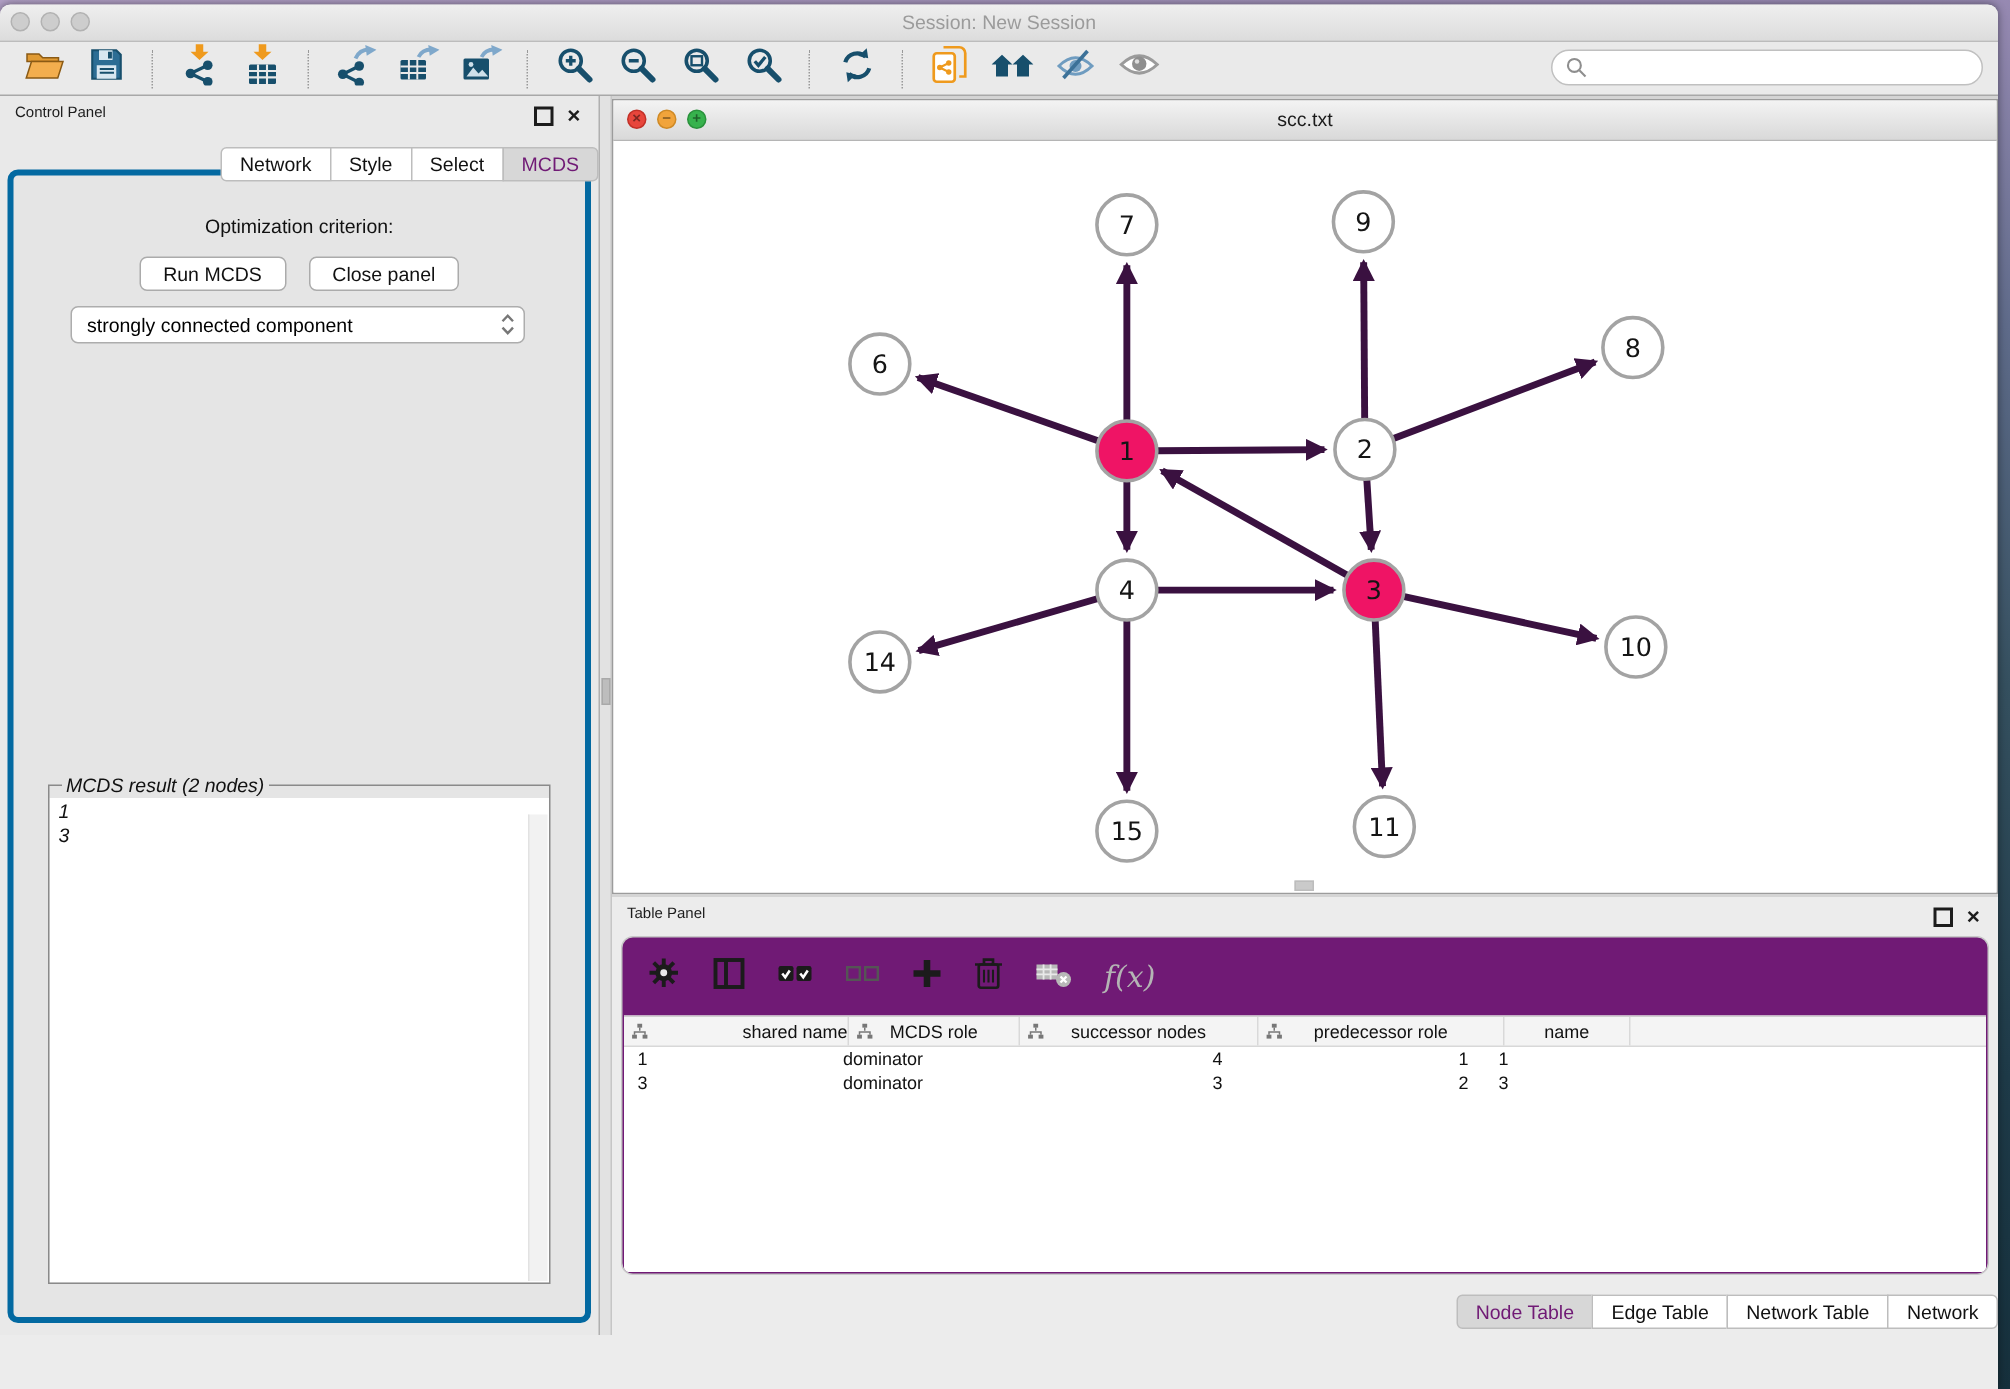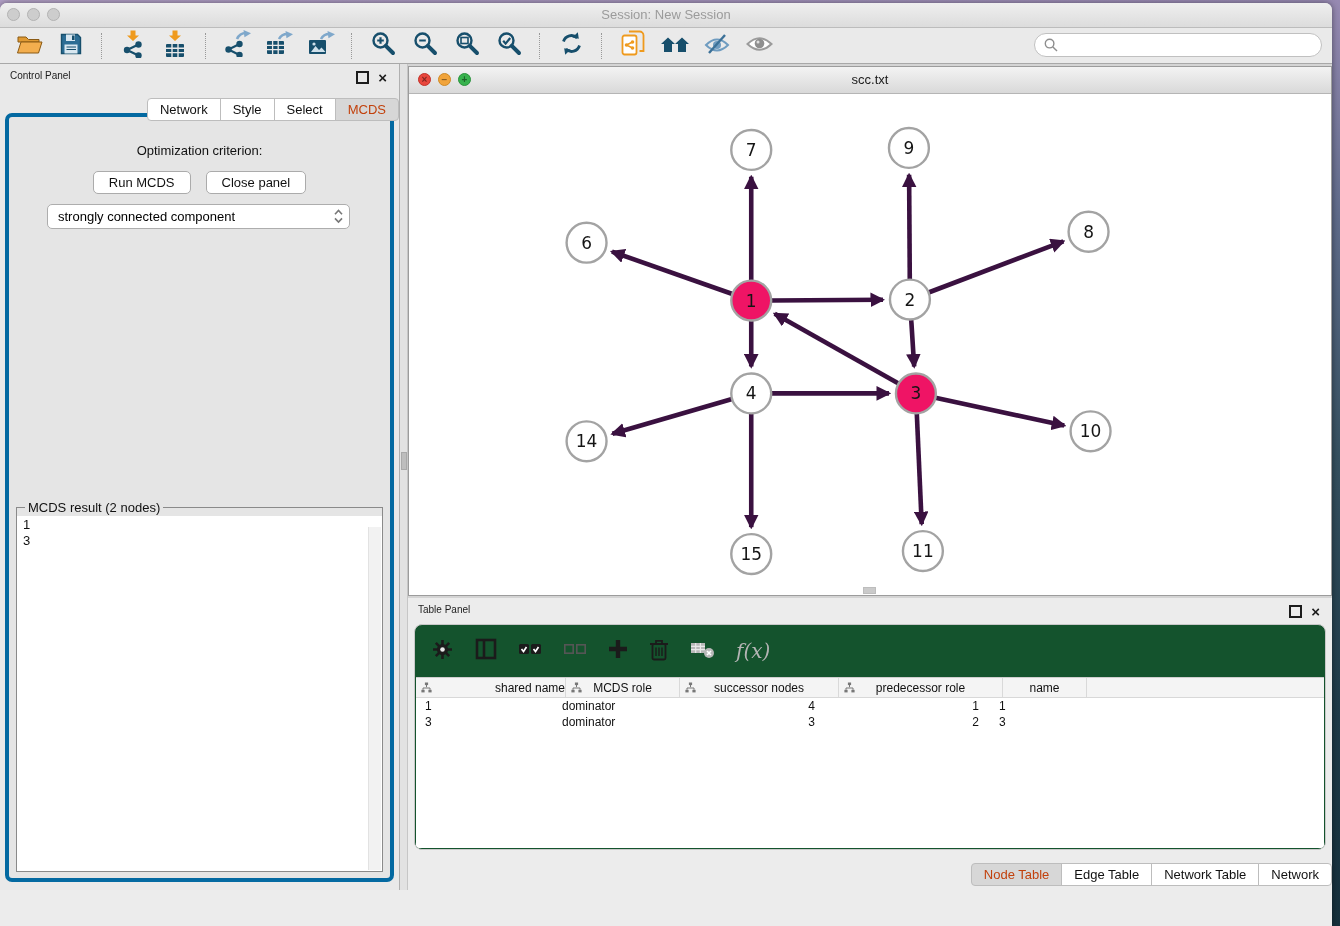--- a/index.html
+++ b/index.html
@@ -28,31 +28,31 @@
   #control-panel{width:400px;background:#e9e9e9;position:relative;border-right:1px solid #b0b0b0;box-sizing:border-box;}
   .panel-title{position:absolute;left:10px;top:6px;font-size:10px;color:#1c1c1c;}
   .win-btns{position:absolute;right:12px;top:7px;display:flex;gap:9px;align-items:center;}
   .float-icon{width:9px;height:9px;border:2px solid #1c1c1c;box-sizing:content-box;}
   .close-icon{font-weight:900;font-size:15px;line-height:13px;color:#1c1c1c;}
   .tabbar{display:flex;justify-content:flex-end;}
   #ctl-tabs{position:absolute;top:34px;left:0;right:0;z-index:2;}
   .tab{font-size:13px;padding:3px 12px;background:#fff;border:1px solid #bdbdbd;margin-left:-1px;color:#111;white-space:nowrap;}
   .tab:first-child{border-radius:4px 0 0 4px;}
   .tab:last-child{border-radius:0 4px 4px 0;}
-  .tab.selected{background:#d7d7d7;color:#c2410c;}
+  .tab.selected{background:#d7d7d7;color:#701a75;}
   #ctl-content{position:absolute;top:49px;left:5px;right:5px;bottom:8px;background:#e5e5e5;
     border:4px solid #0369a1;border-radius:7px;}
   #opt-label{text-align:center;margin-top:26px;font-size:13px;color:#111;}
   #dropdown{margin:10px 40px 0 38px;height:23px;background:#fff;border:1px solid #adadad;border-radius:5px;
     display:flex;align-items:center;font-size:13px;padding-left:10px;position:relative;}
   #dropdown .stepper{position:absolute;right:4px;top:2px;}
   #btn-row{display:flex;justify-content:center;gap:15px;margin-top:13px;}
   .btn{background:#fff;border:1px solid #ababab;border-radius:5px;font-size:13px;padding:3px 15px;color:#111;}
-  #result-box{position:absolute;left:7px;right:7px;top:383px;bottom:6px;margin:0;padding:2px 6px;
-    border:1px solid #8a8a8a;background:linear-gradient(180deg,rgba(0,0,0,0) 0 8px,#fff 8px);}
+  #result-box{position:absolute;left:7px;right:7px;top:383px;bottom:6px;margin:16px;padding:2px 6px;
+    border:1px solid #8a8a8a;background:linear-gradient(180deg,rgba(0,0,0,0) 0 8px,#fff 8px);font-style:italic;}
   #result-box legend{font-size:13px;color:#111;padding:0 3px;margin-left:2px;}
   .result-line{font-size:13px;line-height:16px;color:#111;}
   #result-scroll{position:absolute;top:12px;right:1px;bottom:1px;width:12px;background:#f2f2f2;border-left:1px solid #e2e2e2;}
   
   #splitter{width:8px;background:#e2e2e2;position:relative;border-right:1px solid #c6c6c6;box-sizing:border-box;}
   #splitter .grip{position:absolute;top:47%;left:1px;width:4px;height:16px;background:#bdbdbd;border:1px solid #a9a9a9;}
   
   #right-col{flex:1;background:#d4d4d4;display:flex;flex-direction:column;min-width:0;}
   #net-window{height:530px;margin-top:2px;background:#fff;border:1px solid #9c9c9c;position:relative;box-sizing:border-box;}
   #net-titlebar{height:26px;background:linear-gradient(#f3f3f3,#d9d9d9);border-bottom:1px solid #b5b5b5;position:relative;}
@@ -60,21 +60,21 @@
   .tl span{display:block;text-align:center;font-size:10px;font-weight:700;line-height:11px;color:rgba(0,0,0,.45);}
   .tl.red{background:#e8463c;border:1px solid #c23128;}
   .tl.yellow{background:#f1a43b;border:1px solid #cf8a26;}
   .tl.green{background:#37b24d;border:1px solid #2a923c;}
   #net-title{text-align:center;line-height:26px;font-size:13px;color:#1a1a1a;}
   #net-canvas{position:absolute;top:27px;left:0;right:0;bottom:0;background:#fff;}
   #graph{width:100%;height:100%;display:block;}
   .resize-dot{position:absolute;bottom:1px;left:50%;margin-left:-7px;width:13px;height:7px;background:#cacaca;border:1px solid #bdbdbd;box-sizing:border-box;}
   
   #table-panel{flex:1;margin-top:2px;background:#ececec;position:relative;min-height:0;}
-  #table-inner{position:absolute;left:6px;right:6px;top:26px;bottom:40px;background:#14532d;
+  #table-inner{position:absolute;left:6px;right:6px;top:26px;bottom:40px;background:#701a75;
     border:1px solid #c8c8c8;border-radius:8px;overflow:hidden;}
   #table-toolbar{height:52px;display:flex;align-items:center;padding-left:16px;gap:21px;}
   .tt-btn{display:flex;align-items:center;justify-content:center;}
   .fx{font-family:"DejaVu Serif",serif;font-style:italic;font-size:20px;color:#b4b4b4;}
   #table-area{position:absolute;left:1px;right:1px;top:52px;bottom:1px;background:#fff;border-top:1px solid #cfcfcf;}
   #table-header{display:flex;height:19px;background:#f4f4f4;border-bottom:1px solid #d8d8d8;}
   .th{position:relative;font-size:12px;color:#111;display:flex;align-items:center;justify-content:center;
     border-right:1px solid #d9d9d9;box-sizing:border-box;}
   .th .tree{position:absolute;left:5px;top:4px;}
   .tr{display:flex;height:16px;align-items:center;}

